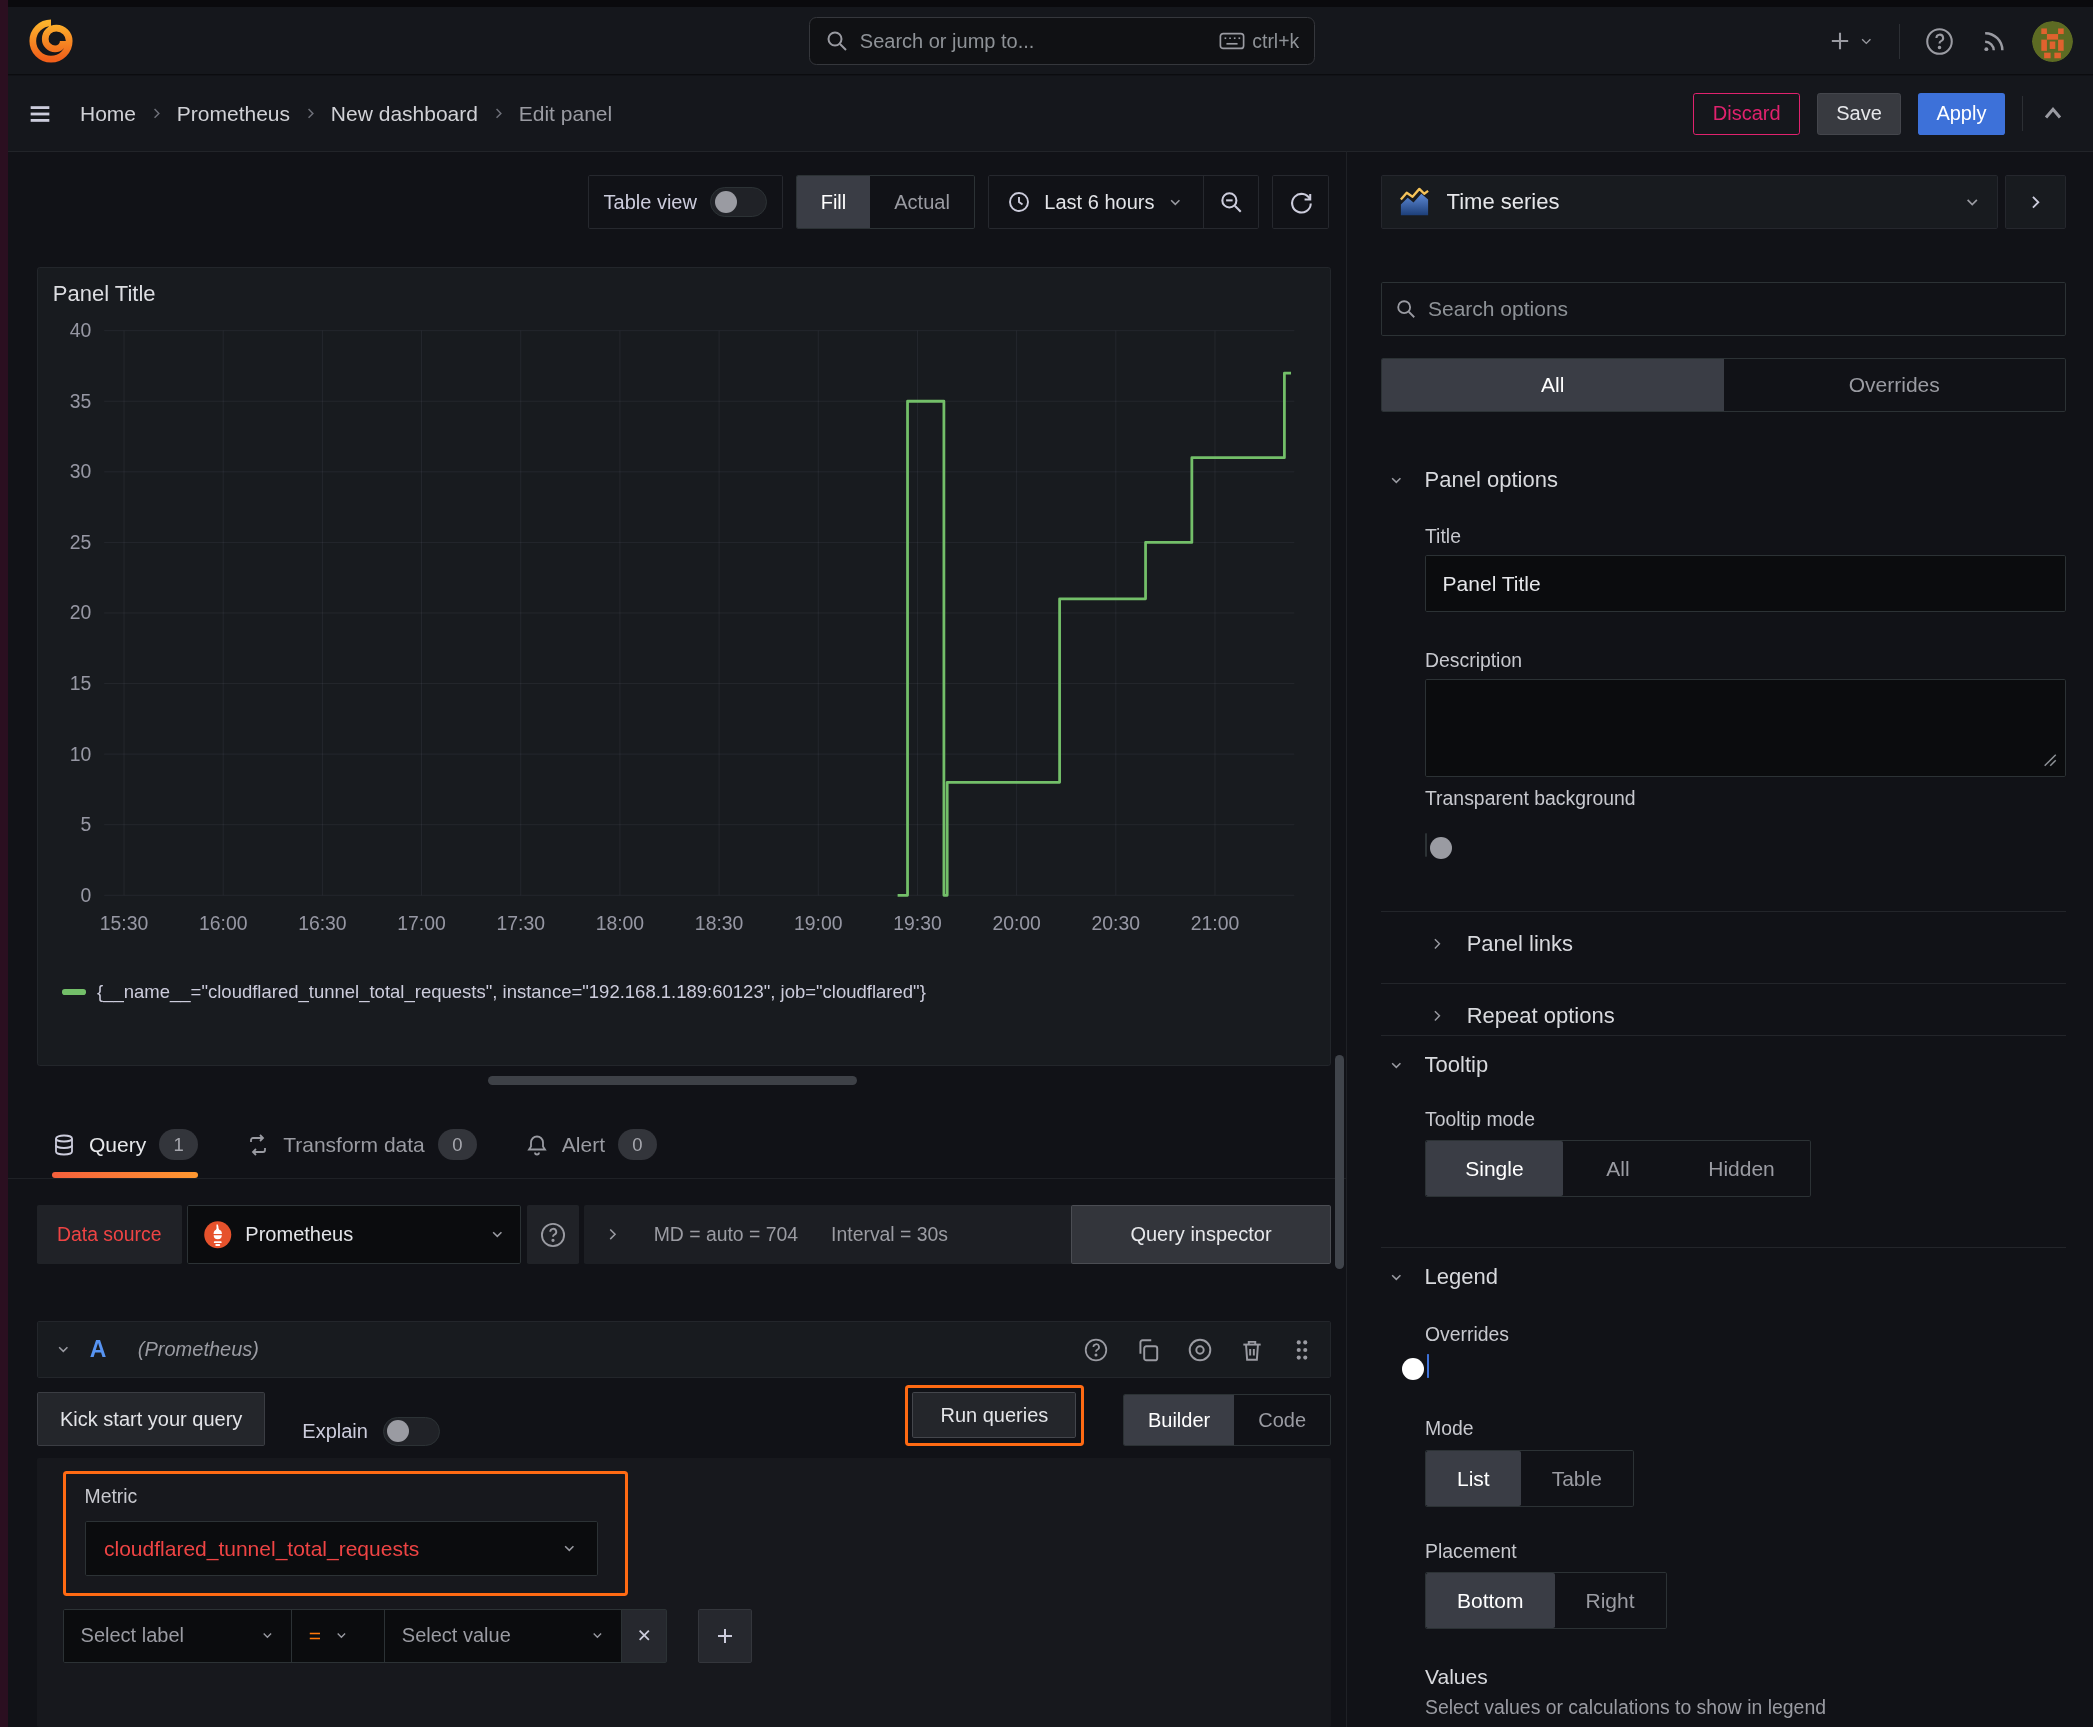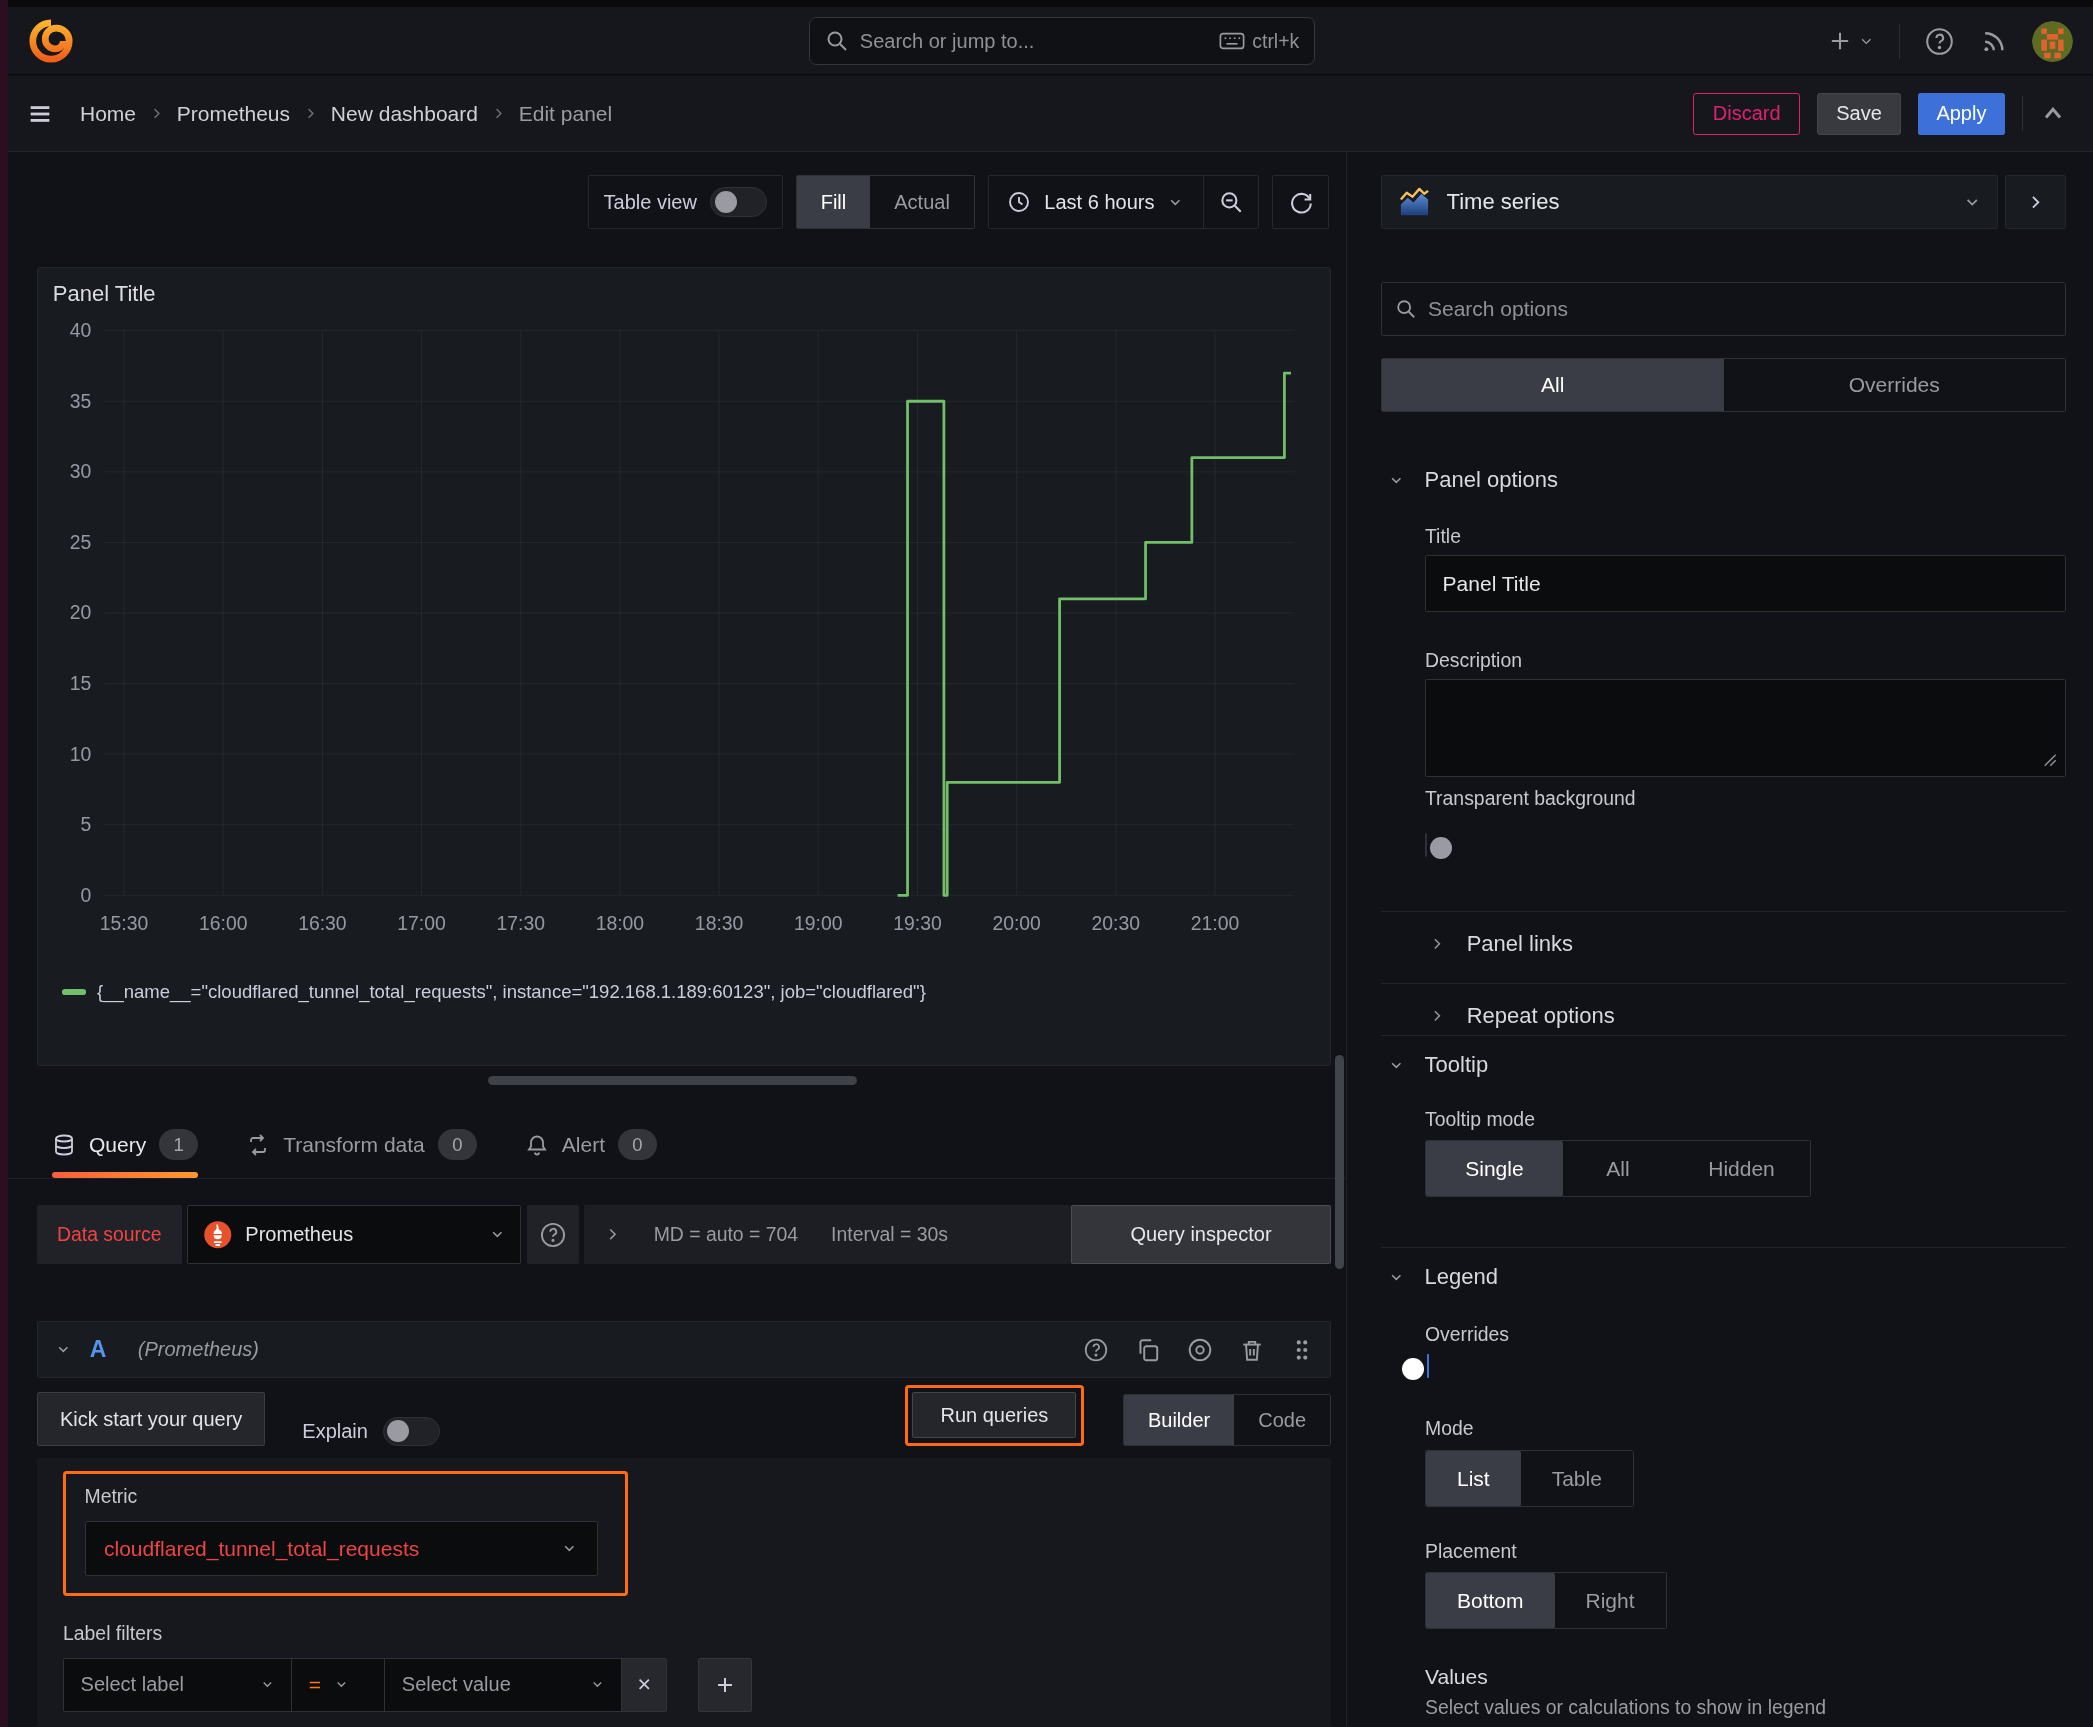--- a/index.html
+++ b/index.html
@@ -516,21 +516,20 @@
         <div class="fld-label">Metric</div>
         <div class="metric-select">
           <span class="val">cloudflared_tunnel_total_requests</span>
           <span class="ic">
               <svg width="16.6" height="16.6" viewBox="0 0 24 24" fill="none" stroke="currentColor" stroke-width="2.2">
                 <polyline points="6 9 12 15 18 9"></polyline>
               </svg>
             </span>
         </div>
       </div>
-      <div class="fld-label lf-label">Label filters</div>
       <div class="filter-row">
         <div class="fbox" style="width:229px">
           <span class="ph">Select label</span>
           <span class="ic">
               <svg width="14.8" height="14.8" viewBox="0 0 24 24" fill="none" stroke="currentColor" stroke-width="2.2">
                 <polyline points="6 9 12 15 18 9"></polyline>
               </svg>
             </span>
         </div>
         <div class="fbox" style="width:94px">

